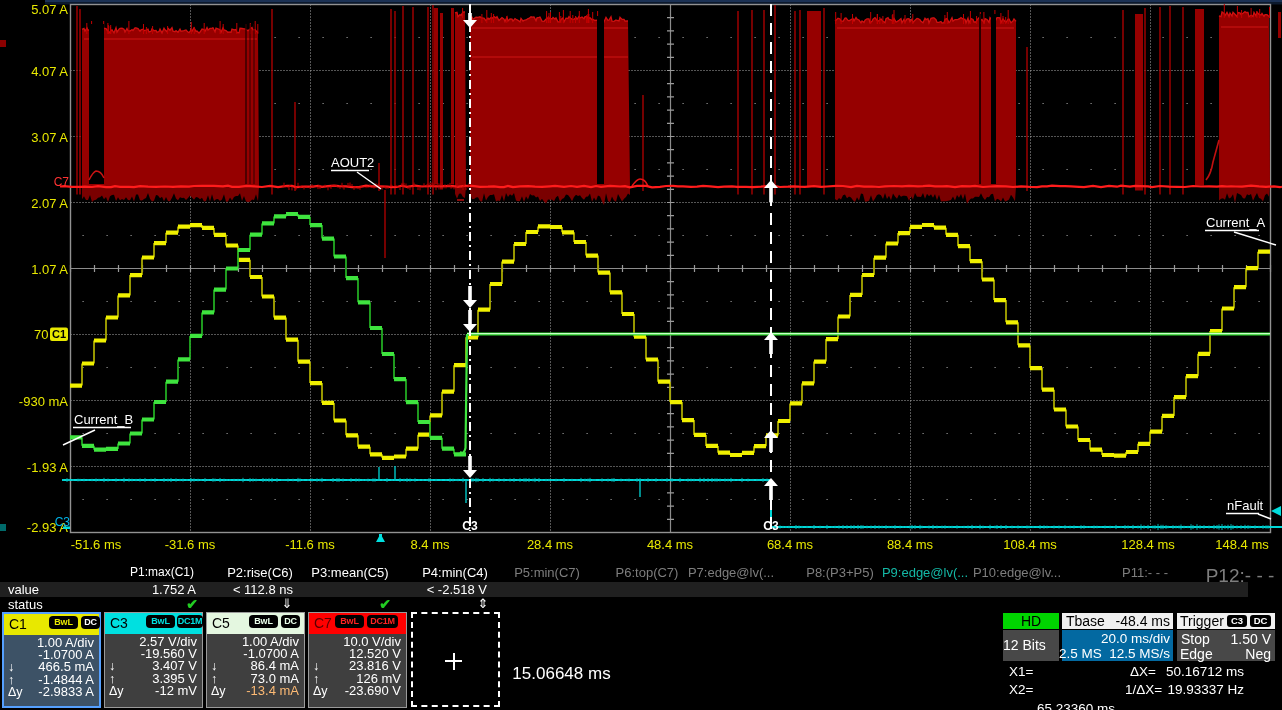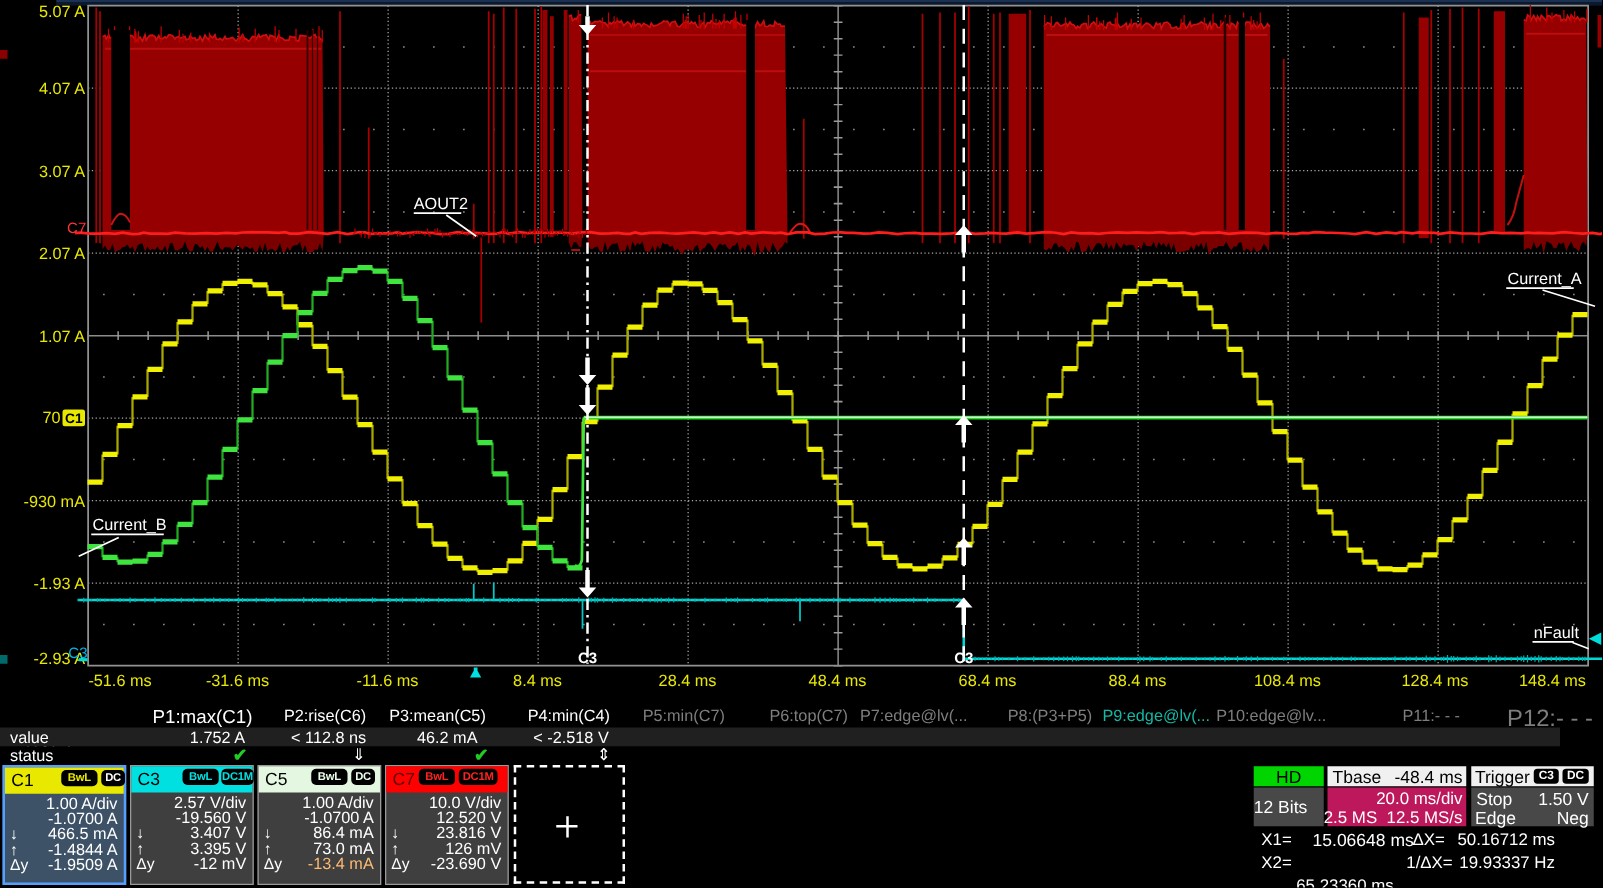--- a/index.html
+++ b/index.html
@@ -245,57 +245,56 @@
       <line x1="95" y1="430" x2="63" y2="445" stroke="#fff" stroke-width="1.4"></line>
       <text x="1206" y="227" font-size="13" fill="#fff">Current_A</text>
       <line x1="1205" y1="230.5" x2="1259" y2="230.5" stroke="#fff" stroke-width="1.4"></line>
       <line x1="1234" y1="232" x2="1276" y2="245" stroke="#fff" stroke-width="1.4"></line>
       <text x="1227" y="510" font-size="13" fill="#fff">nFault</text>
       <line x1="1226" y1="513.5" x2="1259" y2="513.5" stroke="#fff" stroke-width="1.4"></line>
       <line x1="1258" y1="514" x2="1271" y2="519" stroke="#fff" stroke-width="1.4"></line>
       <path d="M1271 511 L1281 506 V516 Z" fill="#00dcdc"></path>
     </svg>
     <div style="position:absolute;left:8px;top:585px;font-size:13px;font-weight:normal;color:#fff">Measure</div>
-    <div style="position:absolute;left:162px;top:565px;font-size:15px;color:#fff;transform:translateX(-50%);white-space:nowrap">P1:max(C1)</div>
+    <div style="position:absolute;left:162px;top:565px;font-size:12px;color:#fff;transform:translateX(-50%);white-space:nowrap">P1:max(C1)</div>
     <div style="position:absolute;left:260px;top:565px;font-size:13px;color:#fff;transform:translateX(-50%);white-space:nowrap">P2:rise(C6)</div>
     <div style="position:absolute;left:350px;top:565px;font-size:13px;color:#fff;transform:translateX(-50%);white-space:nowrap">P3:mean(C5)</div>
     <div style="position:absolute;left:455px;top:565px;font-size:13px;color:#fff;transform:translateX(-50%);white-space:nowrap">P4:min(C4)</div>
     <div style="position:absolute;left:547px;top:565px;font-size:13px;color:#7e7e7e;transform:translateX(-50%);white-space:nowrap">P5:min(C7)</div>
     <div style="position:absolute;left:647px;top:565px;font-size:13px;color:#7e7e7e;transform:translateX(-50%);white-space:nowrap">P6:top(C7)</div>
     <div style="position:absolute;left:731px;top:565px;font-size:13px;color:#7e7e7e;transform:translateX(-50%);white-space:nowrap">P7:edge@lv(...</div>
     <div style="position:absolute;left:840px;top:565px;font-size:13px;color:#7e7e7e;transform:translateX(-50%);white-space:nowrap">P8:(P3+P5)</div>
     <div style="position:absolute;left:925px;top:565px;font-size:13px;color:#14b8a6;transform:translateX(-50%);white-space:nowrap">P9:edge@lv(...</div>
     <div style="position:absolute;left:1017px;top:565px;font-size:13px;color:#7e7e7e;transform:translateX(-50%);white-space:nowrap">P10:edge@lv...</div>
     <div style="position:absolute;left:1145px;top:565px;font-size:13px;color:#7e7e7e;transform:translateX(-50%);white-space:nowrap">P11:- - -</div>
     <div style="position:absolute;left:1240px;top:565px;font-size:19px;color:#7e7e7e;transform:translateX(-50%);white-space:nowrap">P12:- - -</div>
     <div style="position:absolute;left:0;top:582px;width:1248px;height:15px;background:#202020"></div>
     <div style="position:absolute;left:8px;top:582px;font-size:13px;color:#fff">value</div>
     <div style="position:absolute;left:0;top:582px;width:196px;text-align:right;font-size:13px;color:#fff;white-space:nowrap">1.752 A</div>
     <div style="position:absolute;left:0;top:582px;width:293px;text-align:right;font-size:13px;color:#fff;white-space:nowrap">&lt; 112.8 ns</div>
-    <div style="position:absolute;left:0;top:582px;width:382px;text-align:right;font-size:13px;color:#fff;white-space:nowrap">46.2 mA</div>
     <div style="position:absolute;left:0;top:582px;width:487px;text-align:right;font-size:13px;color:#fff;white-space:nowrap">&lt; -2.518 V</div>
     <div style="position:absolute;left:8px;top:597px;font-size:13px;color:#fff">status</div>
     <div style="position:absolute;left:192px;top:596px;font-size:14px;font-weight:bold;color:#22cc22;transform:translateX(-50%)">✔</div>
     <div style="position:absolute;left:287px;top:596px;font-size:13px;color:#fff;transform:translateX(-50%)">⇓</div>
     <div style="position:absolute;left:385px;top:596px;font-size:14px;font-weight:bold;color:#22cc22;transform:translateX(-50%)">✔</div>
     <div style="position:absolute;left:483px;top:596px;font-size:13px;color:#fff;transform:translateX(-50%)">⇕</div>
     <div style="position:absolute;left:2px;top:612px;width:99px;height:96px;border:2px solid #55a0ff;background:#3d5266">
       <div style="position:absolute;left:0;top:0;right:0;height:21px;background:#e8e800">
         <div style="position:absolute;left:5px;top:2px;font-size:14px;color:#000">C1</div>
         <div style="position:absolute;left:45px;top:2px;width:29px;height:13px;background:#000;border-radius:4px;color:#e8e800;font-size:9px;font-weight:bold;text-align:center;line-height:13px;letter-spacing:-0.2px">BwL</div>
         <div style="position:absolute;left:77px;top:2px;width:19px;height:13px;background:#000;border-radius:4px;color:#fff;font-size:9px;font-weight:bold;text-align:center;line-height:13px;letter-spacing:-0.2px">DC</div>
       </div>
       <div style="position:absolute;right:5px;top:23.0px;font-size:13px;color:#fff;line-height:12px;white-space:nowrap">1.00 A/div</div>
       <div style="position:absolute;right:5px;top:35.2px;font-size:13px;color:#fff;line-height:12px;white-space:nowrap">-1.0700 A</div>
       <div style="position:absolute;left:4px;top:47.4px;font-size:12.5px;color:#fff;line-height:12px">↓</div>
       <div style="position:absolute;right:5px;top:47.4px;font-size:13px;color:#fff;line-height:12px;white-space:nowrap">466.5 mA</div>
       <div style="position:absolute;left:4px;top:59.599999999999994px;font-size:12.5px;color:#fff;line-height:12px">↑</div>
       <div style="position:absolute;right:5px;top:59.599999999999994px;font-size:13px;color:#fff;line-height:12px;white-space:nowrap">-1.4844 A</div>
       <div style="position:absolute;left:4px;top:71.8px;font-size:12.5px;color:#fff;line-height:12px">Δy</div>
-      <div style="position:absolute;right:5px;top:71.8px;font-size:13px;color:#fff;line-height:12px;white-space:nowrap">-1.9509 A</div>
+      <div style="position:absolute;right:5px;top:71.8px;font-size:13px;color:#fff;line-height:12px;white-space:nowrap">-2.9833 A</div>
     </div>
     <div style="position:absolute;left:104px;top:612px;width:99px;height:96px;border:1px solid #9a9a9a;background:#3f3f3f">
       <div style="position:absolute;left:0;top:0;right:0;height:21px;background:#00e0e0">
         <div style="position:absolute;left:5px;top:2px;font-size:14px;color:#000">C3</div>
         <div style="position:absolute;left:41px;top:2px;width:29px;height:13px;background:#000;border-radius:4px;color:#00e0e0;font-size:9px;font-weight:bold;text-align:center;line-height:13px;letter-spacing:-0.2px">BwL</div>
         <div style="position:absolute;left:72px;top:2px;width:26px;height:13px;background:#000;border-radius:4px;color:#00e0e0;font-size:9px;font-weight:bold;text-align:center;line-height:13px;letter-spacing:-0.2px">DC1M</div>
       </div>
       <div style="position:absolute;right:5px;top:23.0px;font-size:13px;color:#fff;line-height:12px;white-space:nowrap">2.57 V/div</div>
       <div style="position:absolute;right:5px;top:35.2px;font-size:13px;color:#fff;line-height:12px;white-space:nowrap">-19.560 V</div>
       <div style="position:absolute;left:4px;top:47.4px;font-size:12.5px;color:#fff;line-height:12px">↓</div>
@@ -338,35 +337,35 @@
     <div style="position:absolute;left:411px;top:612px;width:89px;height:95px;border:2px dashed #fff">
       <div style="position:absolute;left:32px;top:46px;width:17px;height:2px;background:#fff"></div>
       <div style="position:absolute;left:39.5px;top:38.5px;width:2px;height:17px;background:#fff"></div>
     </div>
     <div style="position:absolute;left:1003px;top:613px;width:56px;height:16px;background:#00d500;color:#000;font-size:14px;font-weight:normal;text-align:center;line-height:16px">HD</div>
     <div style="position:absolute;left:1003px;top:630px;width:56px;height:31px;background:#484848;color:#fff;font-size:14px;text-align:left;line-height:31px">12 Bits</div>
     <div style="position:absolute;left:1062px;top:613px;width:111px;height:16px;background:#f0f0f0;color:#000;font-size:14px;line-height:16px">
       <span style="position:absolute;left:4px">Tbase</span>
       <span style="position:absolute;right:3px">-48.4 ms</span>
     </div>
-    <div style="position:absolute;left:1062px;top:630px;width:111px;height:31px;background:#be185d;color:#fff;font-size:13.5px">
+    <div style="position:absolute;left:1062px;top:630px;width:111px;height:31px;background:#0369a1;color:#fff;font-size:13.5px">
       <div style="position:absolute;right:3px;top:1px">20.0 ms/div</div>
       <div style="position:absolute;right:3px;top:16px;white-space:nowrap">2.5 MS&nbsp; 12.5 MS/s</div>
     </div>
     <div style="position:absolute;left:1177px;top:613px;width:98px;height:16px;background:#f0f0f0;color:#000;font-size:14px;line-height:16px">
       <span style="position:absolute;left:3px">Trigger</span>
       <span style="position:absolute;left:50px;top:2px;width:20px;height:12px;background:#000;border-radius:3px;color:#fff;font-size:9.5px;font-weight:bold;text-align:center;line-height:12px">C3</span>
       <span style="position:absolute;left:73px;top:2px;width:21px;height:12px;background:#000;border-radius:3px;color:#fff;font-size:9.5px;font-weight:bold;text-align:center;line-height:12px">DC</span>
     </div>
     <div style="position:absolute;left:1177px;top:630px;width:98px;height:31px;background:#484848;color:#fff;font-size:14px">
       <div style="position:absolute;left:4px;top:1px">Stop</div>
       <div style="position:absolute;right:4px;top:1px">1.50 V</div>
       <div style="position:absolute;left:3px;top:16px">Edge</div>
       <div style="position:absolute;right:4px;top:16px">Neg</div>
     </div>
     <div style="position:absolute;left:1009px;top:664px;font-size:13.5px;color:#fff;white-space:nowrap">X1=</div>
-    <div style="position:absolute;left:16px;top:664px;width:1115px;text-align:right;font-size:14px;color:#fff;white-space:nowrap">15.06648 ms</div>
+    <div style="position:absolute;left:4px;top:664px;width:1115px;text-align:center;font-size:17px;color:#fff;white-space:nowrap">15.06648 ms</div>
     <div style="position:absolute;left:1130px;top:664px;font-size:13.5px;color:#fff;white-space:nowrap">ΔX=</div>
     <div style="position:absolute;left:0;top:664px;width:1244px;text-align:right;font-size:13.5px;color:#fff;white-space:nowrap">50.16712 ms</div>
     <div style="position:absolute;left:1009px;top:682px;font-size:13.5px;color:#fff;white-space:nowrap">X2=</div>
     <div style="position:absolute;left:0;top:701px;width:1115px;text-align:right;font-size:13.5px;color:#fff;white-space:nowrap">65.23360 ms</div>
     <div style="position:absolute;left:1125px;top:682px;font-size:13.5px;color:#fff;white-space:nowrap">1/ΔX=</div>
     <div style="position:absolute;left:0;top:682px;width:1244px;text-align:right;font-size:13.5px;color:#fff;white-space:nowrap">19.93337 Hz</div>
 </div>
 </body></html>

